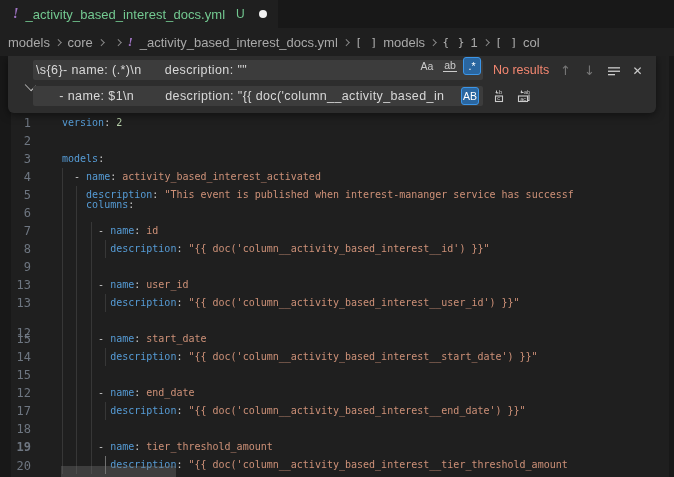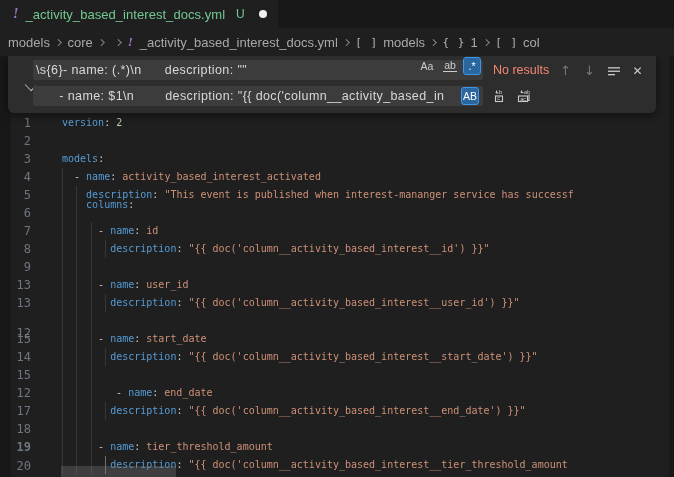--- a/index.html
+++ b/index.html
@@ -181,21 +181,21 @@
         <div class="code-line" style="top: 292px;"><span class="tok-p">        </span><span class="tok-k">description</span><span class="tok-p">: </span><span class="tok-s">"{{ doc('column__activity_based_interest__start_date') }}"</span></div>
         <div class="gutter-num" style="top: 310px;">15</div>
         <div class="guide" style="left: 62px; top: 310px;"></div>
         <div class="guide" style="left: 76.4532px; top: 310px;"></div>
         <div class="guide" style="left: 90.9064px; top: 310px;"></div>
         <div class="code-line" style="top: 310px;"></div>
         <div class="gutter-num" style="top: 328px;">12</div>
         <div class="guide" style="left: 62px; top: 328px;"></div>
         <div class="guide" style="left: 76.4532px; top: 328px;"></div>
         <div class="guide" style="left: 90.9064px; top: 328px;"></div>
-        <div class="code-line" style="top: 328px; padding-left: 18px;"><span class="tok-p">      - </span><span class="tok-k">name</span><span class="tok-p">: </span><span class="tok-s">end_date</span></div>
+        <div class="code-line" style="top: 328px;"><span class="tok-p">      - </span><span class="tok-k">name</span><span class="tok-p">: </span><span class="tok-s">end_date</span></div>
         <div class="gutter-num" style="top: 346px;">17</div>
         <div class="guide" style="left: 62px; top: 346px;"></div>
         <div class="guide" style="left: 76.4532px; top: 346px;"></div>
         <div class="guide" style="left: 90.9064px; top: 346px;"></div>
         <div class="guide" style="left: 105.36px; top: 346px;"></div>
         <div class="code-line" style="top: 346px;"><span class="tok-p">        </span><span class="tok-k">description</span><span class="tok-p">: </span><span class="tok-s">"{{ doc('column__activity_based_interest__end_date') }}"</span></div>
         <div class="gutter-num" style="top: 364px;">18</div>
         <div class="guide" style="left: 62px; top: 364px;"></div>
         <div class="guide" style="left: 76.4532px; top: 364px;"></div>
         <div class="guide" style="left: 90.9064px; top: 364px;"></div>

